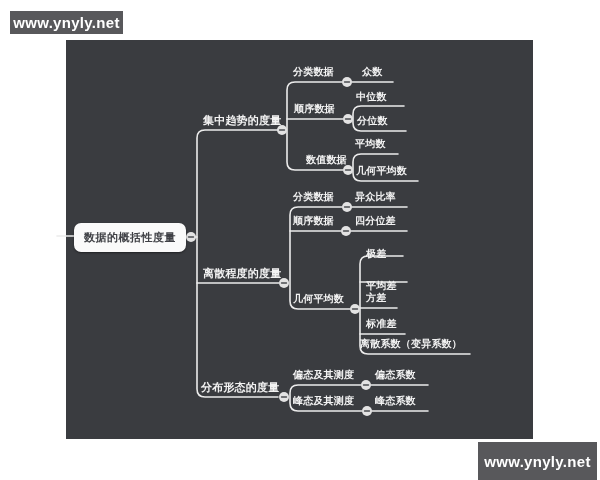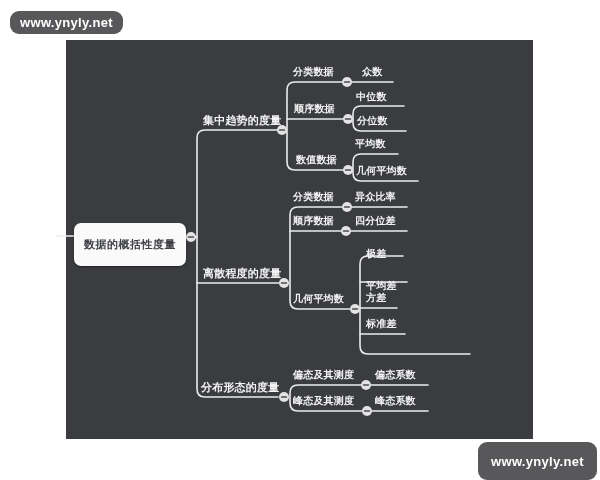--- a/index.html
+++ b/index.html
@@ -35,42 +35,41 @@
     position: absolute;
     color: var(--text-color, #f2f2f2);
     font-size: 10px;
     font-weight: bold;
     white-space: nowrap;
     line-height: 14px;
     letter-spacing: 0.2px;
   }
   #root-node {
     position: absolute;
-    left: 74px; top: 223px; width: 112px; height: 43px;
+    left: 74px; top: 223px; width: 112px; height: 29px;
     background: var(--root-fill, #fafafa);
     border-radius: 7px;
     display: flex; align-items: center; justify-content: center;
     box-shadow: 0 1px 2px rgba(0,0,0,0.45);
   }
   #root-node .root-label {
     color: var(--root-text, #3f4045);
     font-size: 11px;
     font-weight: bold;
     white-space: nowrap;
     letter-spacing: 0.5px;
   }
   .watermark {
     position: absolute;
     background: var(--watermark-bg, #58585b);
     color: var(--watermark-text, #ffffff);
-    font-size: 13px;
+    font-size: 15px;
     font-weight: bold;
     display: flex; align-items: center; justify-content: center;
     letter-spacing: 0.3px;
-    border-radius: 9px;
   }
   #watermark-top { left: 10px; top: 11px; width: 113px; height: 23px; }
   #watermark-bottom { left: 478px; top: 442px; width: 119px; height: 38px; }
 </style>
 </head>
 <body>
 
 <div id="stage">
 
   <div id="canvas"></div>
@@ -155,38 +154,39 @@
   <div id="root-node">
     <span class="root-label">数据的概括性度量</span>
   </div>
 
   <div class="topic" style="left:203px;top:113px;font-size:11px;">集中趋势的度量</div>
   <div class="topic" style="left:203px;top:266px;font-size:11px;">离散程度的度量</div>
   <div class="topic" style="left:201px;top:380px;font-size:11px;">分布形态的度量</div>
 
   <div class="topic" style="left:293px;top:65px;">分类数据</div>
   <div class="topic" style="left:294px;top:102px;">顺序数据</div>
-  <div class="topic" style="left:296px;top:153px;">数值数据</div>
+  <div class="topic" style="left:306px;top:153px;">数值数据</div>
 
   <div class="topic" style="left:362px;top:65px;">众数</div>
   <div class="topic" style="left:356px;top:90px;">中位数</div>
   <div class="topic" style="left:357px;top:114px;">分位数</div>
   <div class="topic" style="left:355px;top:137px;">平均数</div>
   <div class="topic" style="left:356px;top:164px;">几何平均数</div>
 
   <div class="topic" style="left:293px;top:190px;">分类数据</div>
   <div class="topic" style="left:293px;top:214px;">顺序数据</div>
   <div class="topic" style="left:293px;top:292px;">几何平均数</div>
 
   <div class="topic" style="left:355px;top:190px;">异众比率</div>
   <div class="topic" style="left:355px;top:214px;">四分位差</div>
   <div class="topic" style="left:366px;top:247px;">极差</div>
   <div class="topic" style="left:366px;top:279px;">平均差</div>
   <div class="topic" style="left:366px;top:291px;">方差</div>
   <div class="topic" style="left:366px;top:317px;">标准差</div>
+  <div class="topic" style="left:360px;top:337px;">离散系数（变异系数）</div>
 
   <div class="topic" style="left:293px;top:368px;">偏态及其测度</div>
   <div class="topic" style="left:293px;top:394px;text-align:center;">峰态及其测度</div>
 
   <div class="topic" style="left:375px;top:368px;">偏态系数</div>
   <div class="topic" style="left:375px;top:394px;">峰态系数</div>
 
   <div id="watermark-top" class="watermark">www.ynyly.net</div>
   <div id="watermark-bottom" class="watermark">www.ynyly.net</div>
 

